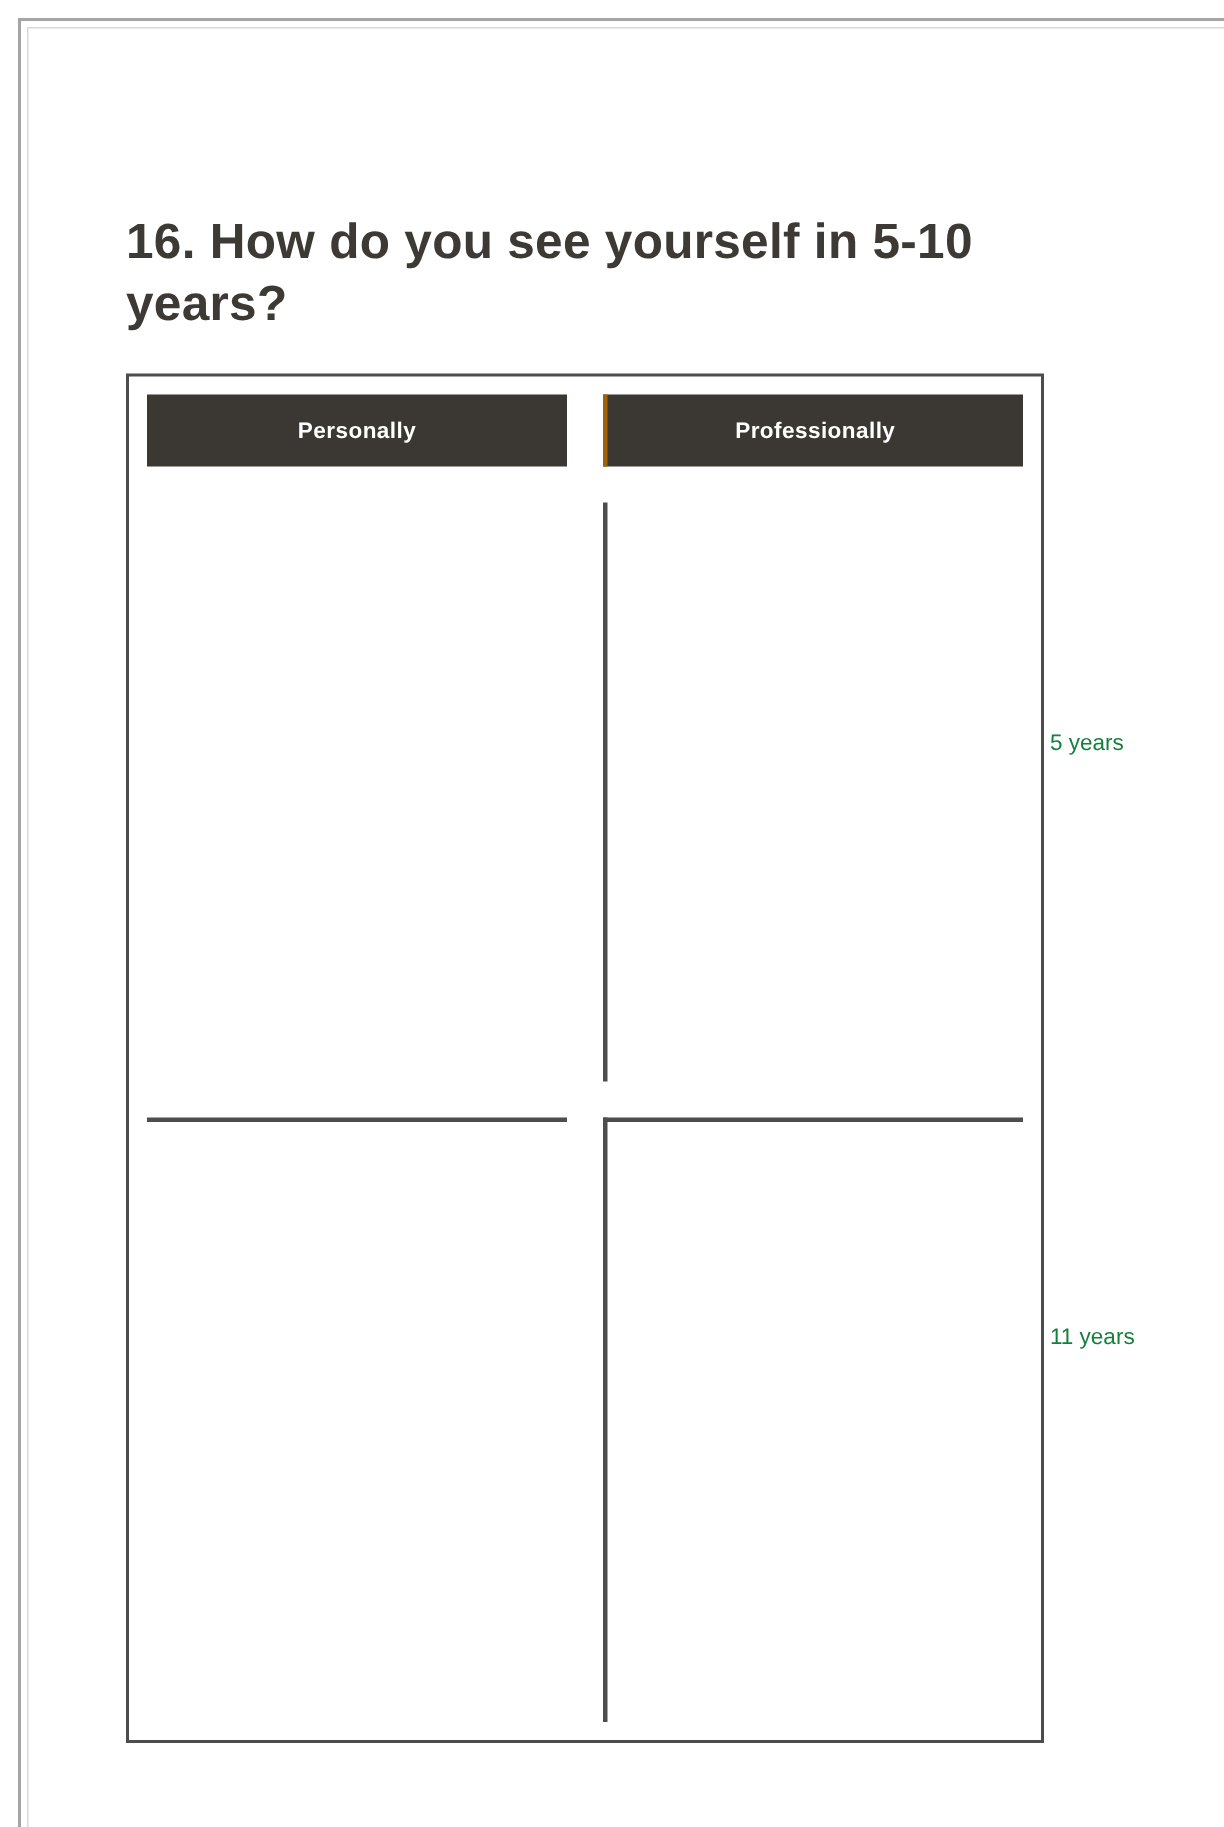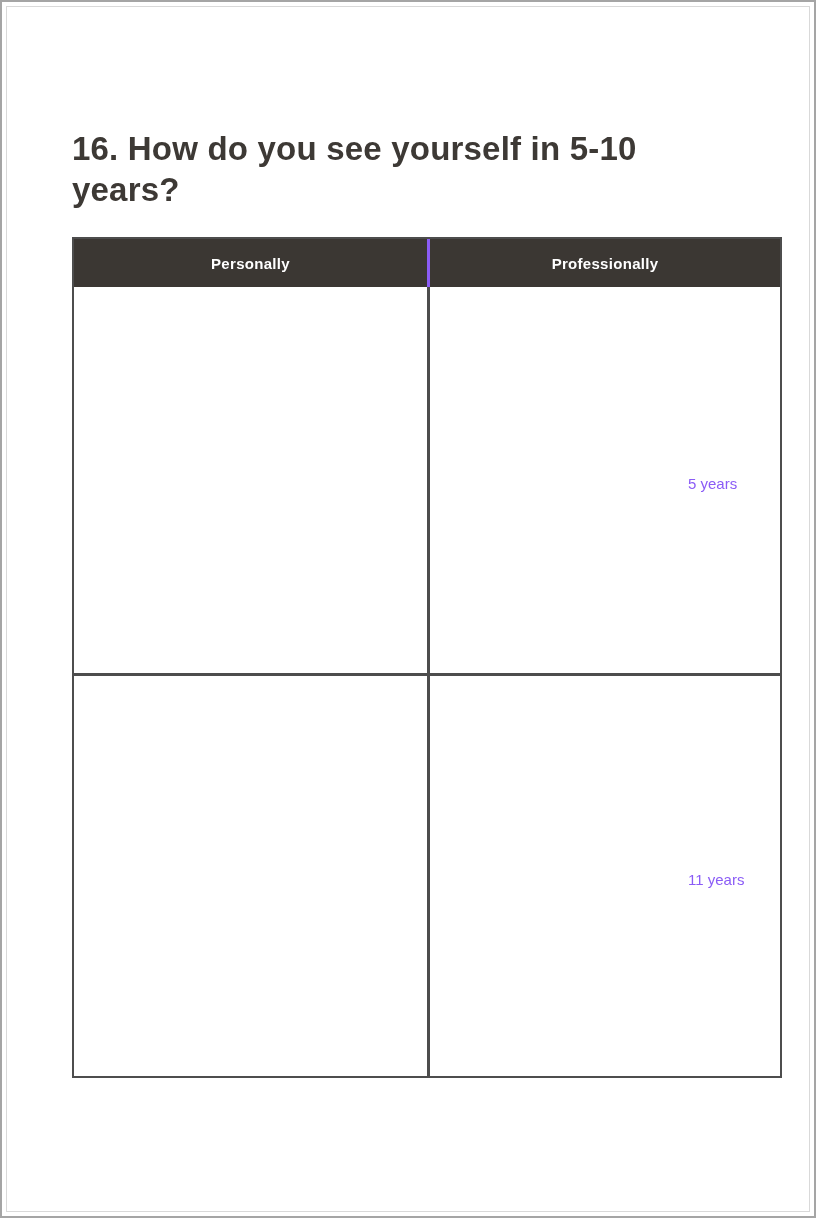--- a/index.html
+++ b/index.html
@@ -1,15 +1,15 @@
 <!DOCTYPE html>
 <html><head>
 <meta charset="utf-8">
 <style>
-  * { margin: 0; padding: 0; box-sizing: border-box; }
+  * { margin: 12px; padding: 0; box-sizing: border-box; }
   html, body {
     width: 816px;
     height: 1218px;
     background: #ffffff;
     font-family: "Liberation Sans", sans-serif;
     overflow: hidden;
   }
   .page-frame {
     position: absolute;
     inset: 0;
@@ -27,49 +27,49 @@
     font-size: 33px;
     line-height: 41px;
     font-weight: bold;
     color: #3d3935;
     letter-spacing: 0.2px;
   }
   .worksheet-table {
     position: absolute;
     left: 72px;
     top: 237px;
-    width: 710px;
+    width: 612px;
     border: 2px solid #4d4d4d;
     display: grid;
     grid-template-columns: 1fr 1fr;
     background: #ffffff;
   }
   .th {
     height: 48px;
     background: #3b3733;
     color: #ffffff;
     font-size: 15px;
     font-weight: bold;
     display: flex;
     align-items: center;
     justify-content: center;
     letter-spacing: 0.3px;
   }
-  .th.col2 { border-left: 3px solid #8b5cf6; }
+  .th.col2 { border-left: 3px solid #a16207; }
   .cell {
     background: #ffffff;
   }
   .row1 { height: 386px; }
   .row2 { height: 403px; border-top: 3px solid #4d4d4d; }
   .cell.col2 { border-left: 3px solid #4d4d4d; }
   .row-label {
     position: absolute;
     left: 688px;
     font-size: 15px;
-    color: #8b5cf6;
+    color: #15803d;
     white-space: nowrap;
   }
   .row-label-5 { top: 475px; }
   .row-label-10 { top: 871px; }
 </style>
 </head>
 <body>
 
 <div class="page-frame"></div>
 

